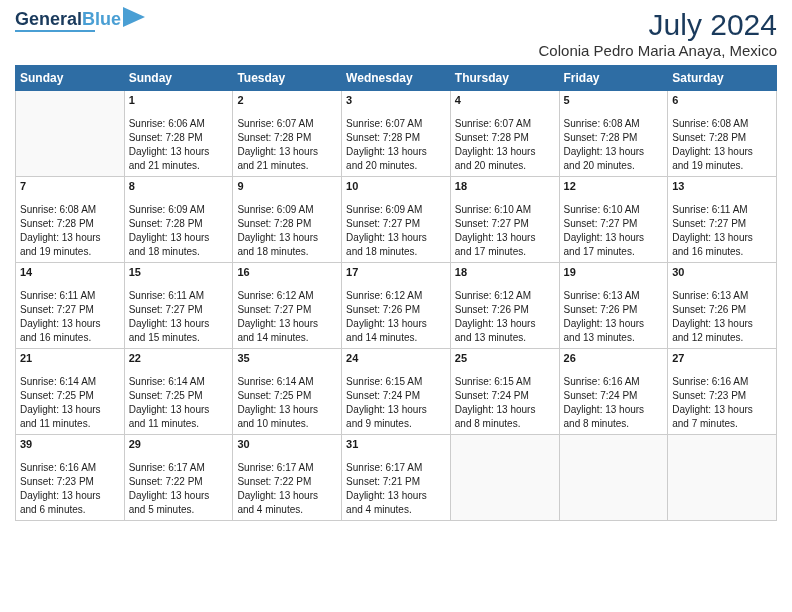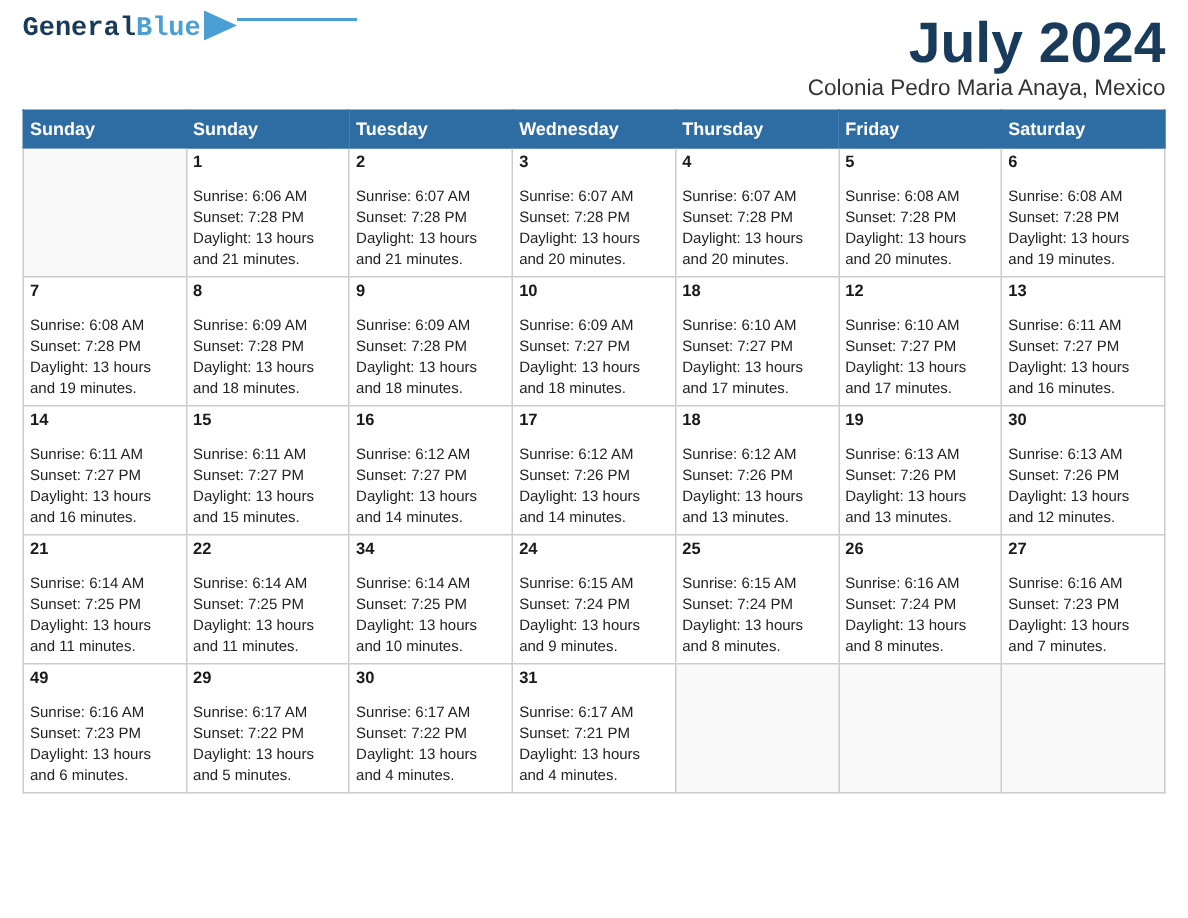--- a/index.html
+++ b/index.html
@@ -11,35 +11,34 @@
       padding: 10px 15px;
     }
     .header {
       display: flex;
       justify-content: space-between;
       align-items: flex-start;
       margin-bottom: 6px;
     }
     .logo {
       display: flex;
-      flex-direction: row;
+      flex-direction: column;
       align-items: flex-start;
-      font-family: Liberation Mono, monospace;
     }
     .logo-text {
       font-size: 18px;
       font-weight: bold;
       color: #1a3a5c;
       line-height: 1;
     }
     .logo-text span { color: #4a9fd4; }
     .title-block { text-align: right; }
     .month-title {
-      font-size: 38px;
-      font-weight: bold;
+      font-size: 30px;
+      font-weight: normal;
       color: #1a3a5c;
       line-height: 1;
     }
     .location {
       font-size: 15px;
       color: #333;
       margin-top: 2px;
     }
     .calendar {
       width: 100%;
@@ -268,21 +267,21 @@
 and 11 minutes.</div>
         </td>
         <td>
           <div class="day-num">22</div>
           <div class="day-detail" style="white-space: pre-line;">Sunrise: 6:14 AM
 Sunset: 7:25 PM
 Daylight: 13 hours
 and 11 minutes.</div>
         </td>
         <td>
-          <div class="day-num">34</div>
+          <div class="day-num">35</div>
           <div class="day-detail" style="white-space: pre-line;">Sunrise: 6:14 AM
 Sunset: 7:25 PM
 Daylight: 13 hours
 and 10 minutes.</div>
         </td>
         <td>
           <div class="day-num">24</div>
           <div class="day-detail" style="white-space: pre-line;">Sunrise: 6:15 AM
 Sunset: 7:24 PM
 Daylight: 13 hours
@@ -305,21 +304,21 @@
         <td>
           <div class="day-num">27</div>
           <div class="day-detail" style="white-space: pre-line;">Sunrise: 6:16 AM
 Sunset: 7:23 PM
 Daylight: 13 hours
 and 7 minutes.</div>
         </td>
       </tr>
       <tr>
         <td>
-          <div class="day-num">49</div>
+          <div class="day-num">39</div>
           <div class="day-detail" style="white-space: pre-line;">Sunrise: 6:16 AM
 Sunset: 7:23 PM
 Daylight: 13 hours
 and 6 minutes.</div>
         </td>
         <td>
           <div class="day-num">29</div>
           <div class="day-detail" style="white-space: pre-line;">Sunrise: 6:17 AM
 Sunset: 7:22 PM
 Daylight: 13 hours

